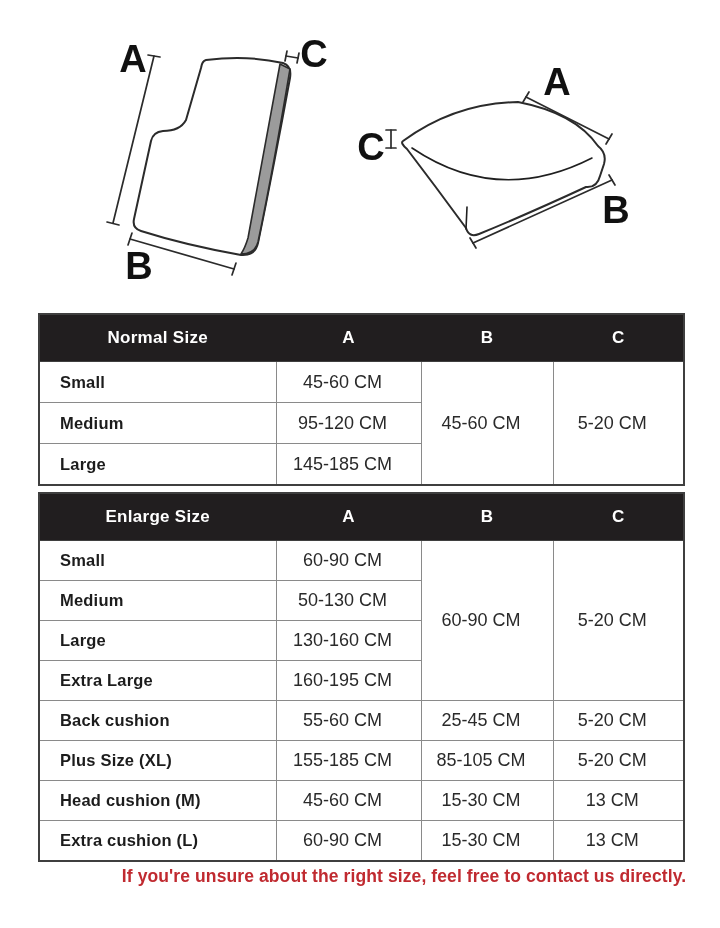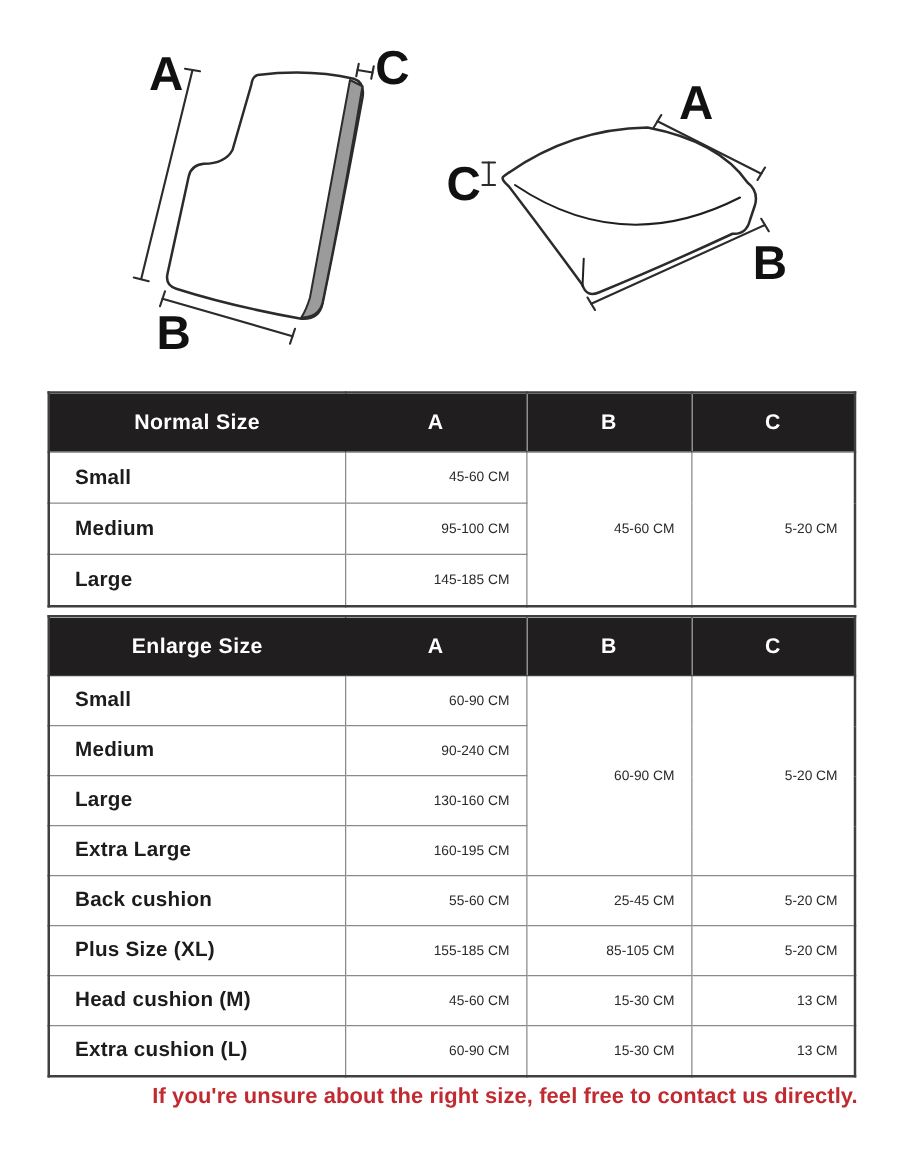--- a/index.html
+++ b/index.html
@@ -36,22 +36,22 @@
     height:44px;font-size:17px;font-weight:bold;letter-spacing:.3px;
     text-align:center;
   }
   #normal-table tbody td{height:38px;}
   #enlarge-table tbody td{height:37px;}
   td.lbl{
     text-align:left;padding-left:20px;
     font-weight:bold;font-size:16.5px;color:#1c1c1c;letter-spacing:.2px;
   }
   td.val{
-    text-align:right;padding-right:13px;
-    font-size:11px;color:#2a2a2a;
+    text-align:center;padding-right:13px;
+    font-size:18px;color:#2a2a2a;
   }
   
   #note{
     position:absolute;left:0;top:866px;width:720px;
     text-align:center;
     color:#c02a30;font-size:17.5px;font-weight:bold;letter-spacing:.1px;padding-left:44px;
   }
 </style>
 </head>
 <body>
@@ -123,21 +123,21 @@
     </thead>
     <tbody>
       <tr>
         <td class="lbl">Small</td>
         <td class="val">45-60 CM</td>
         <td class="val" rowspan="3">45-60 CM</td>
         <td class="val" rowspan="3">5-20 CM</td>
       </tr>
       <tr>
         <td class="lbl">Medium</td>
-        <td class="val">95-100 CM</td>
+        <td class="val">95-120 CM</td>
       </tr>
       <tr>
         <td class="lbl">Large</td>
         <td class="val">145-185 CM</td>
       </tr>
     </tbody>
   </table>
 
   <table class="size-table" id="enlarge-table">
     <colgroup>
@@ -156,21 +156,21 @@
     </thead>
     <tbody>
       <tr>
         <td class="lbl">Small</td>
         <td class="val">60-90 CM</td>
         <td class="val" rowspan="4">60-90 CM</td>
         <td class="val" rowspan="4">5-20 CM</td>
       </tr>
       <tr>
         <td class="lbl">Medium</td>
-        <td class="val">90-240 CM</td>
+        <td class="val">50-130 CM</td>
       </tr>
       <tr>
         <td class="lbl">Large</td>
         <td class="val">130-160 CM</td>
       </tr>
       <tr>
         <td class="lbl">Extra Large</td>
         <td class="val">160-195 CM</td>
       </tr>
       <tr>

